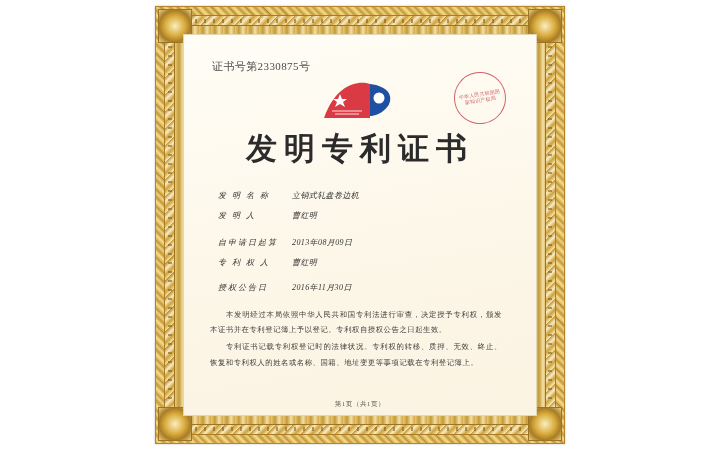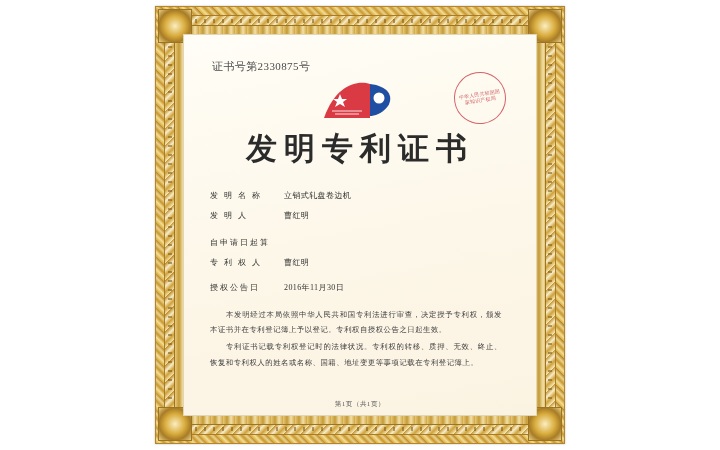--- a/index.html
+++ b/index.html
@@ -156,21 +156,22 @@
     font-size: 31px;
     font-weight: bold;
     letter-spacing: 7px;
     color: #2b2b2b;
     margin-top: 2px;
     font-family: "Liberation Serif", serif;
   }
 
   .fields {
     margin-top: 20px;
-    margin-left: 0;
+    margin-left: 8px;
+    font-style: italic;
   }
   .field-row {
     display: flex;
     align-items: baseline;
     font-size: 8px;
     color: #333;
     margin-bottom: 9px;
     letter-spacing: 0.3px;
   }
   .field-label {
@@ -262,20 +263,21 @@
           </div>
           <div class="field-row">
             <span class="field-label">发 明 人</span>
             <span class="field-value">曹红明</span>
           </div>
         </div>
 
         <div class="fields fields-2">
           <div class="field-row">
             <span class="field-label">自申请日起算</span>
+            <span class="field-value">2013年08月09日</span>
           </div>
           <div class="field-row">
             <span class="field-label">专 利 权 人</span>
             <span class="field-value">曹红明</span>
           </div>
         </div>
 
         <div class="fields fields-3">
           <div class="field-row">
             <span class="field-label">授权公告日</span>

